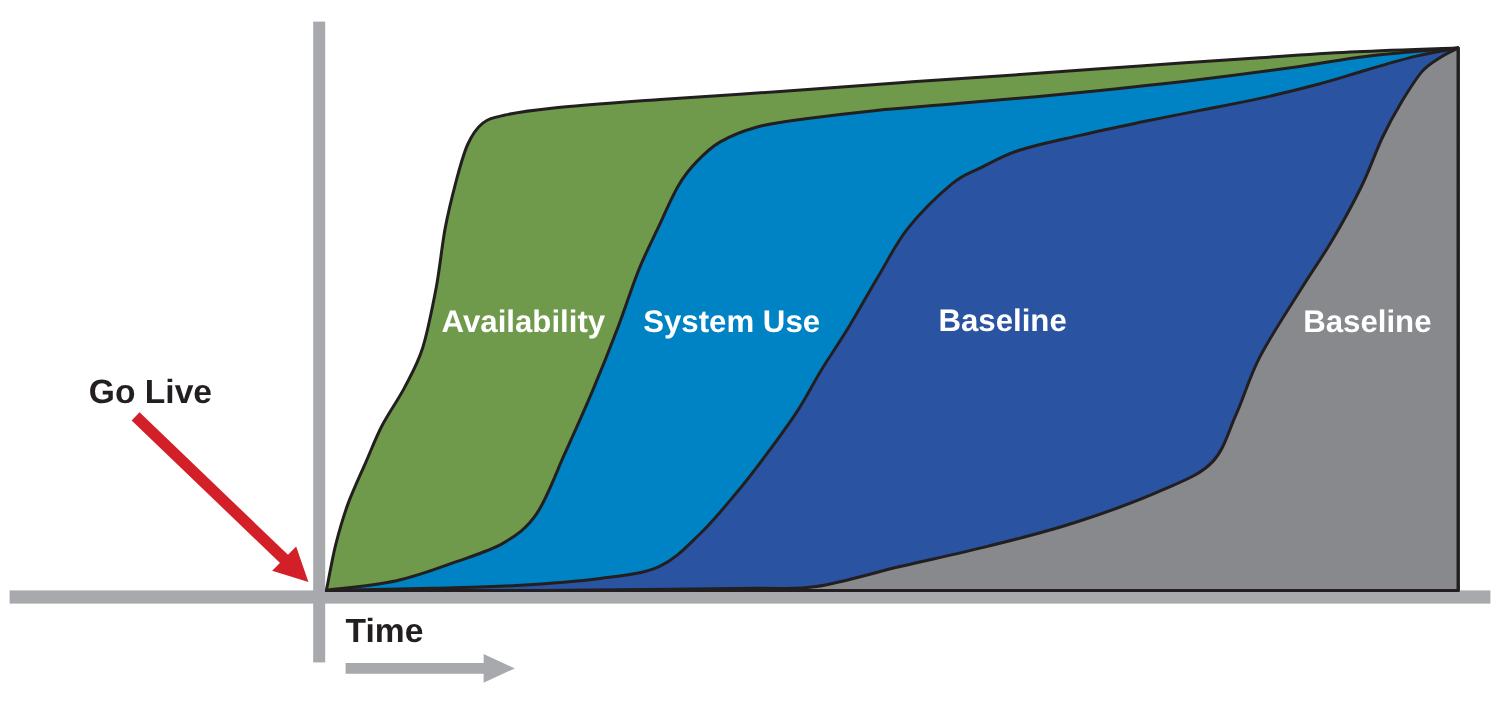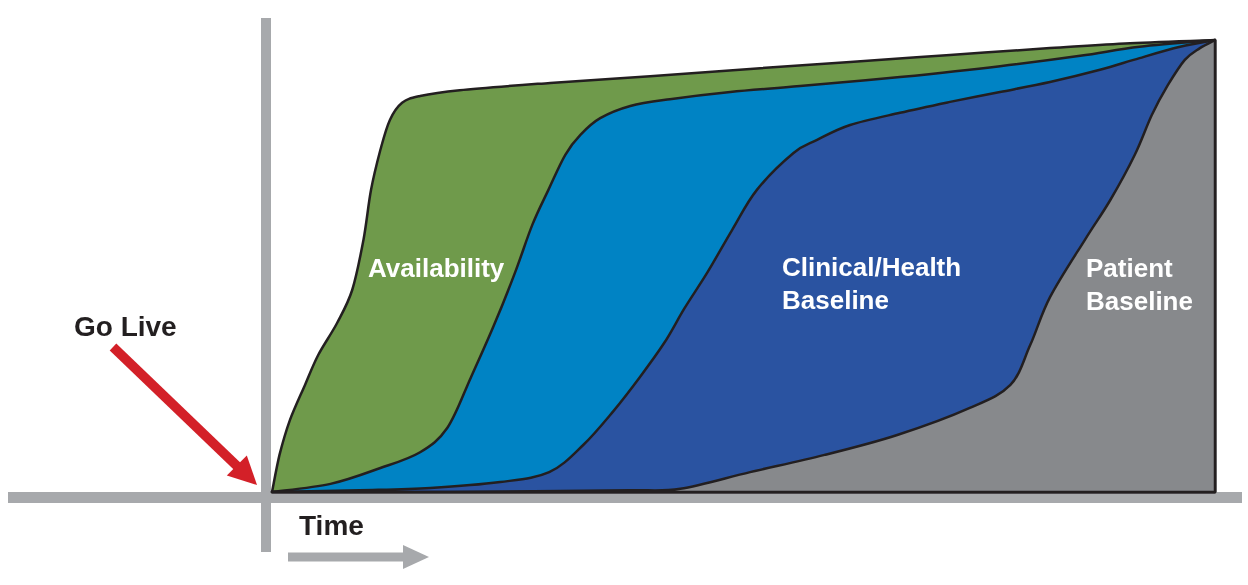--- a/index.html
+++ b/index.html
@@ -36,29 +36,28 @@
     </g>
 
     <g>
       <line x1="288" y1="557" x2="404" y2="557" stroke-width="9" stroke="#a7a9ac"></line>
       <polygon points="429,557 403,545 403,569" fill="#a7a9ac"></polygon>
     </g>
   </svg>
 
   <div class="lbl region-label" style="left:368px;top:252px;">Availability</div>
 
+  <div class="lbl region-label" style="left:536px;top:252px;">System Use</div>
 
   <div class="lbl region-label" style="left:782px;top:251px;">
-    <span class="line">Clinical/Health</span>
     <span class="line">Baseline</span>
   </div>
 
   <div class="lbl region-label" style="left:1086px;top:252px;">
-    <span class="line">Patient</span>
     <span class="line">Baseline</span>
   </div>
 
   <div class="lbl anno-label" style="left:74px;top:310px;text-align:center;">Go Live</div>
 
 
-  <div class="lbl anno-label" style="left:299px;top:509px;">Time</div>
+  <div class="lbl anno-label" style="left:288px;top:509px;">Time</div>
 
 </div>
 
 </body></html>

